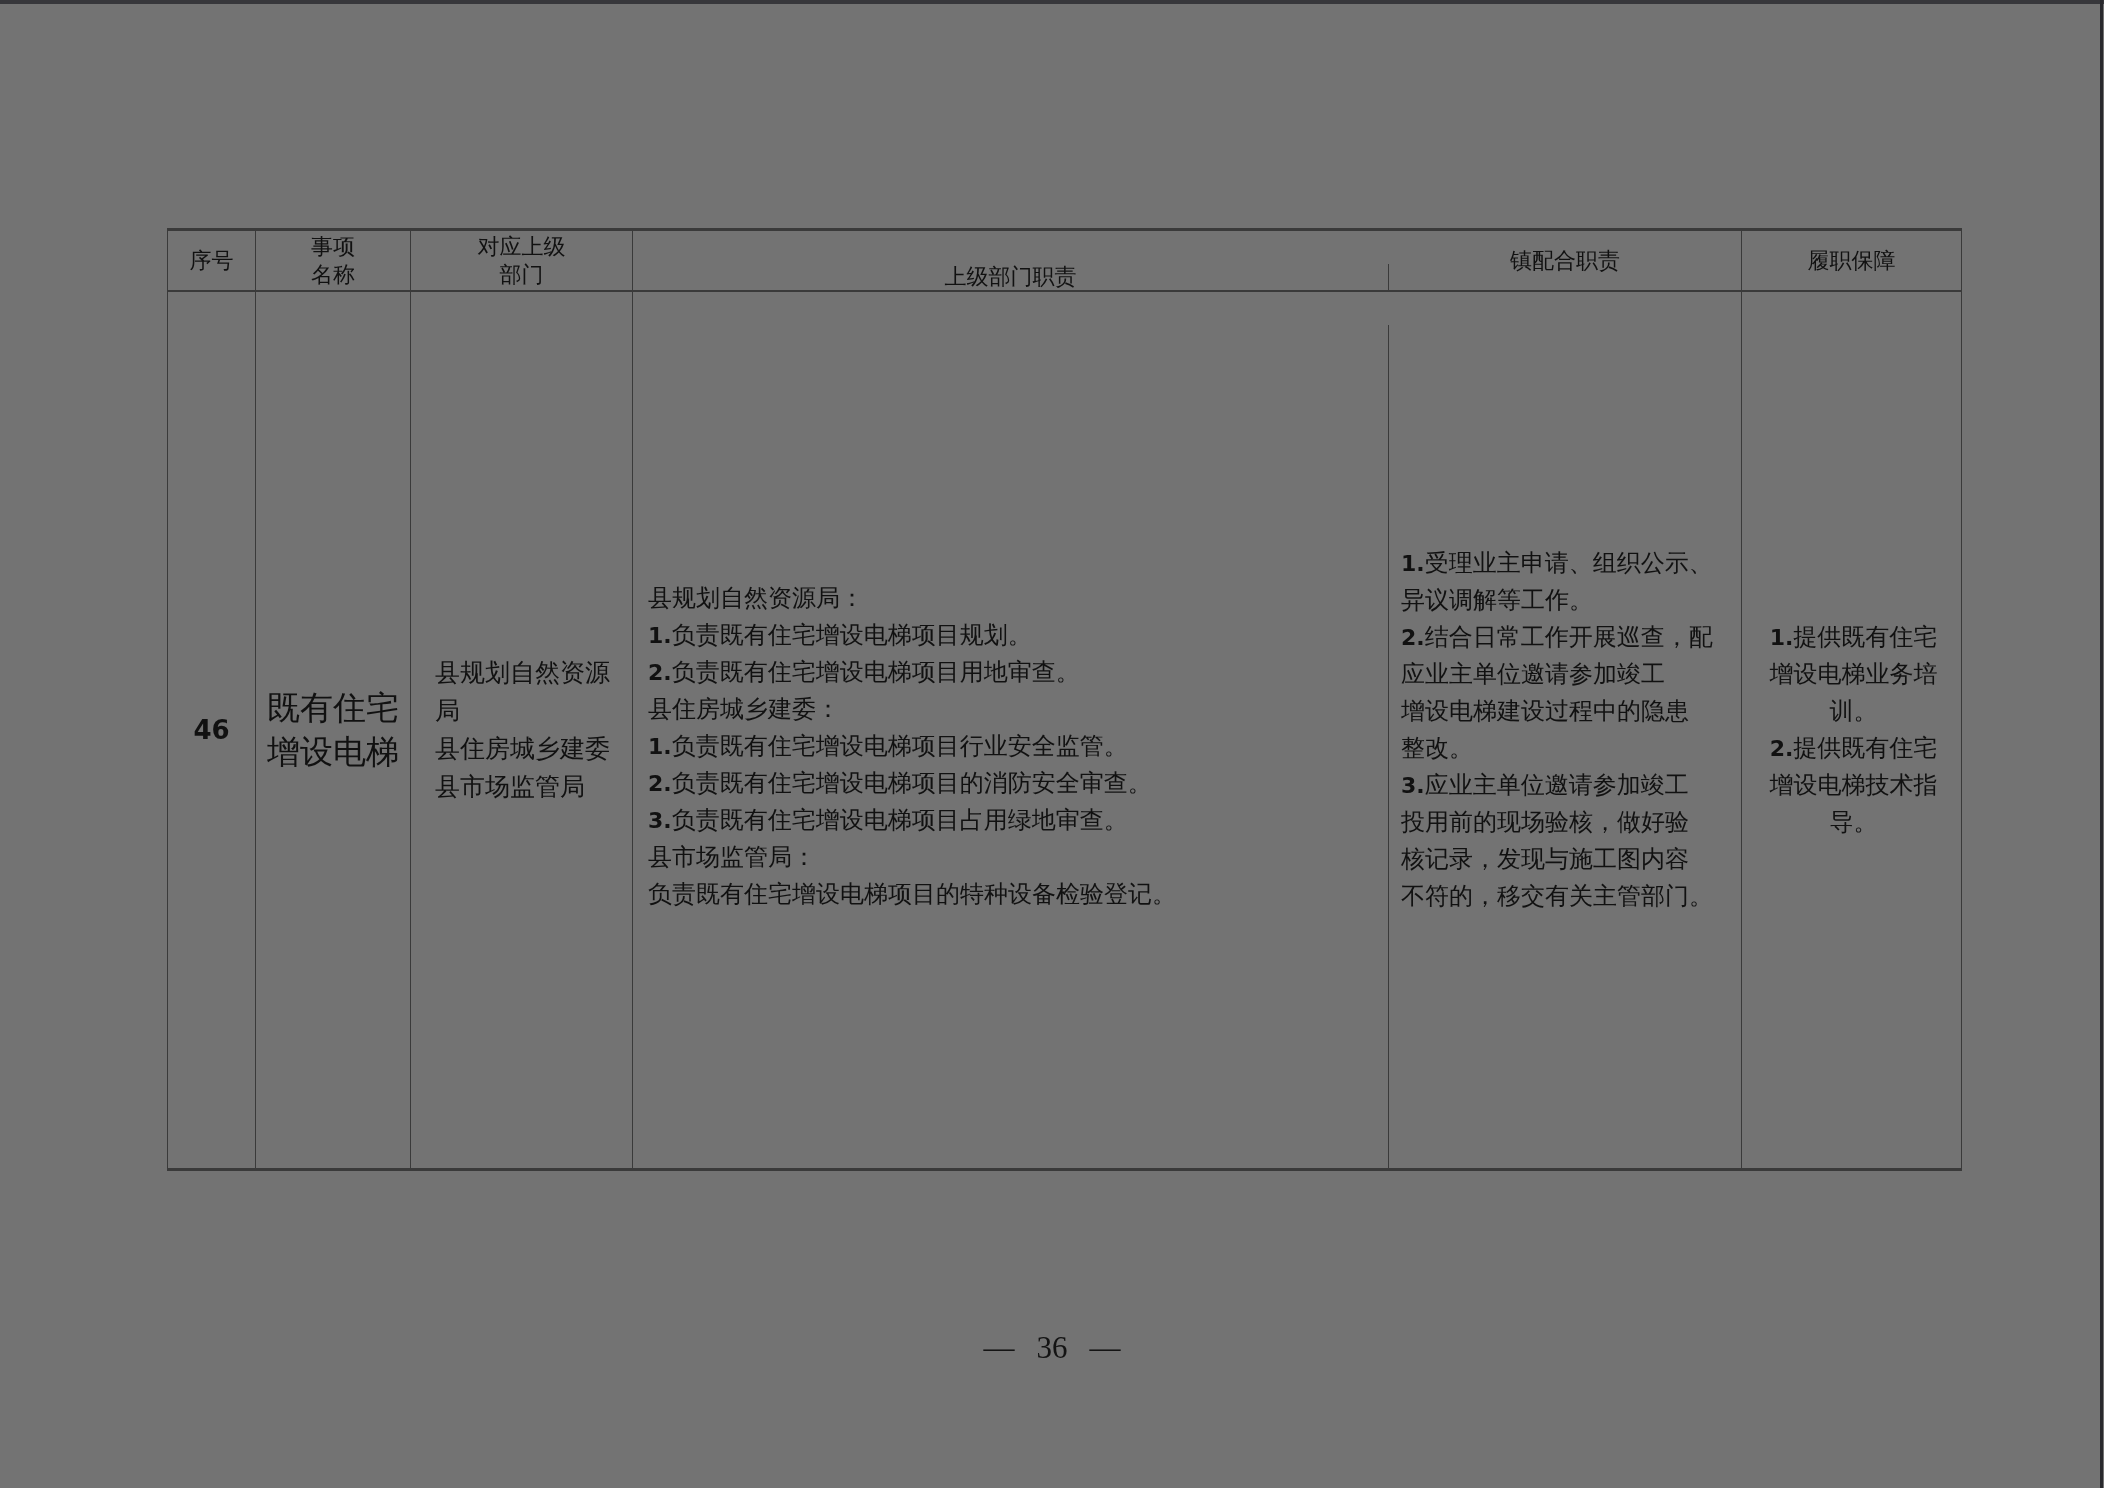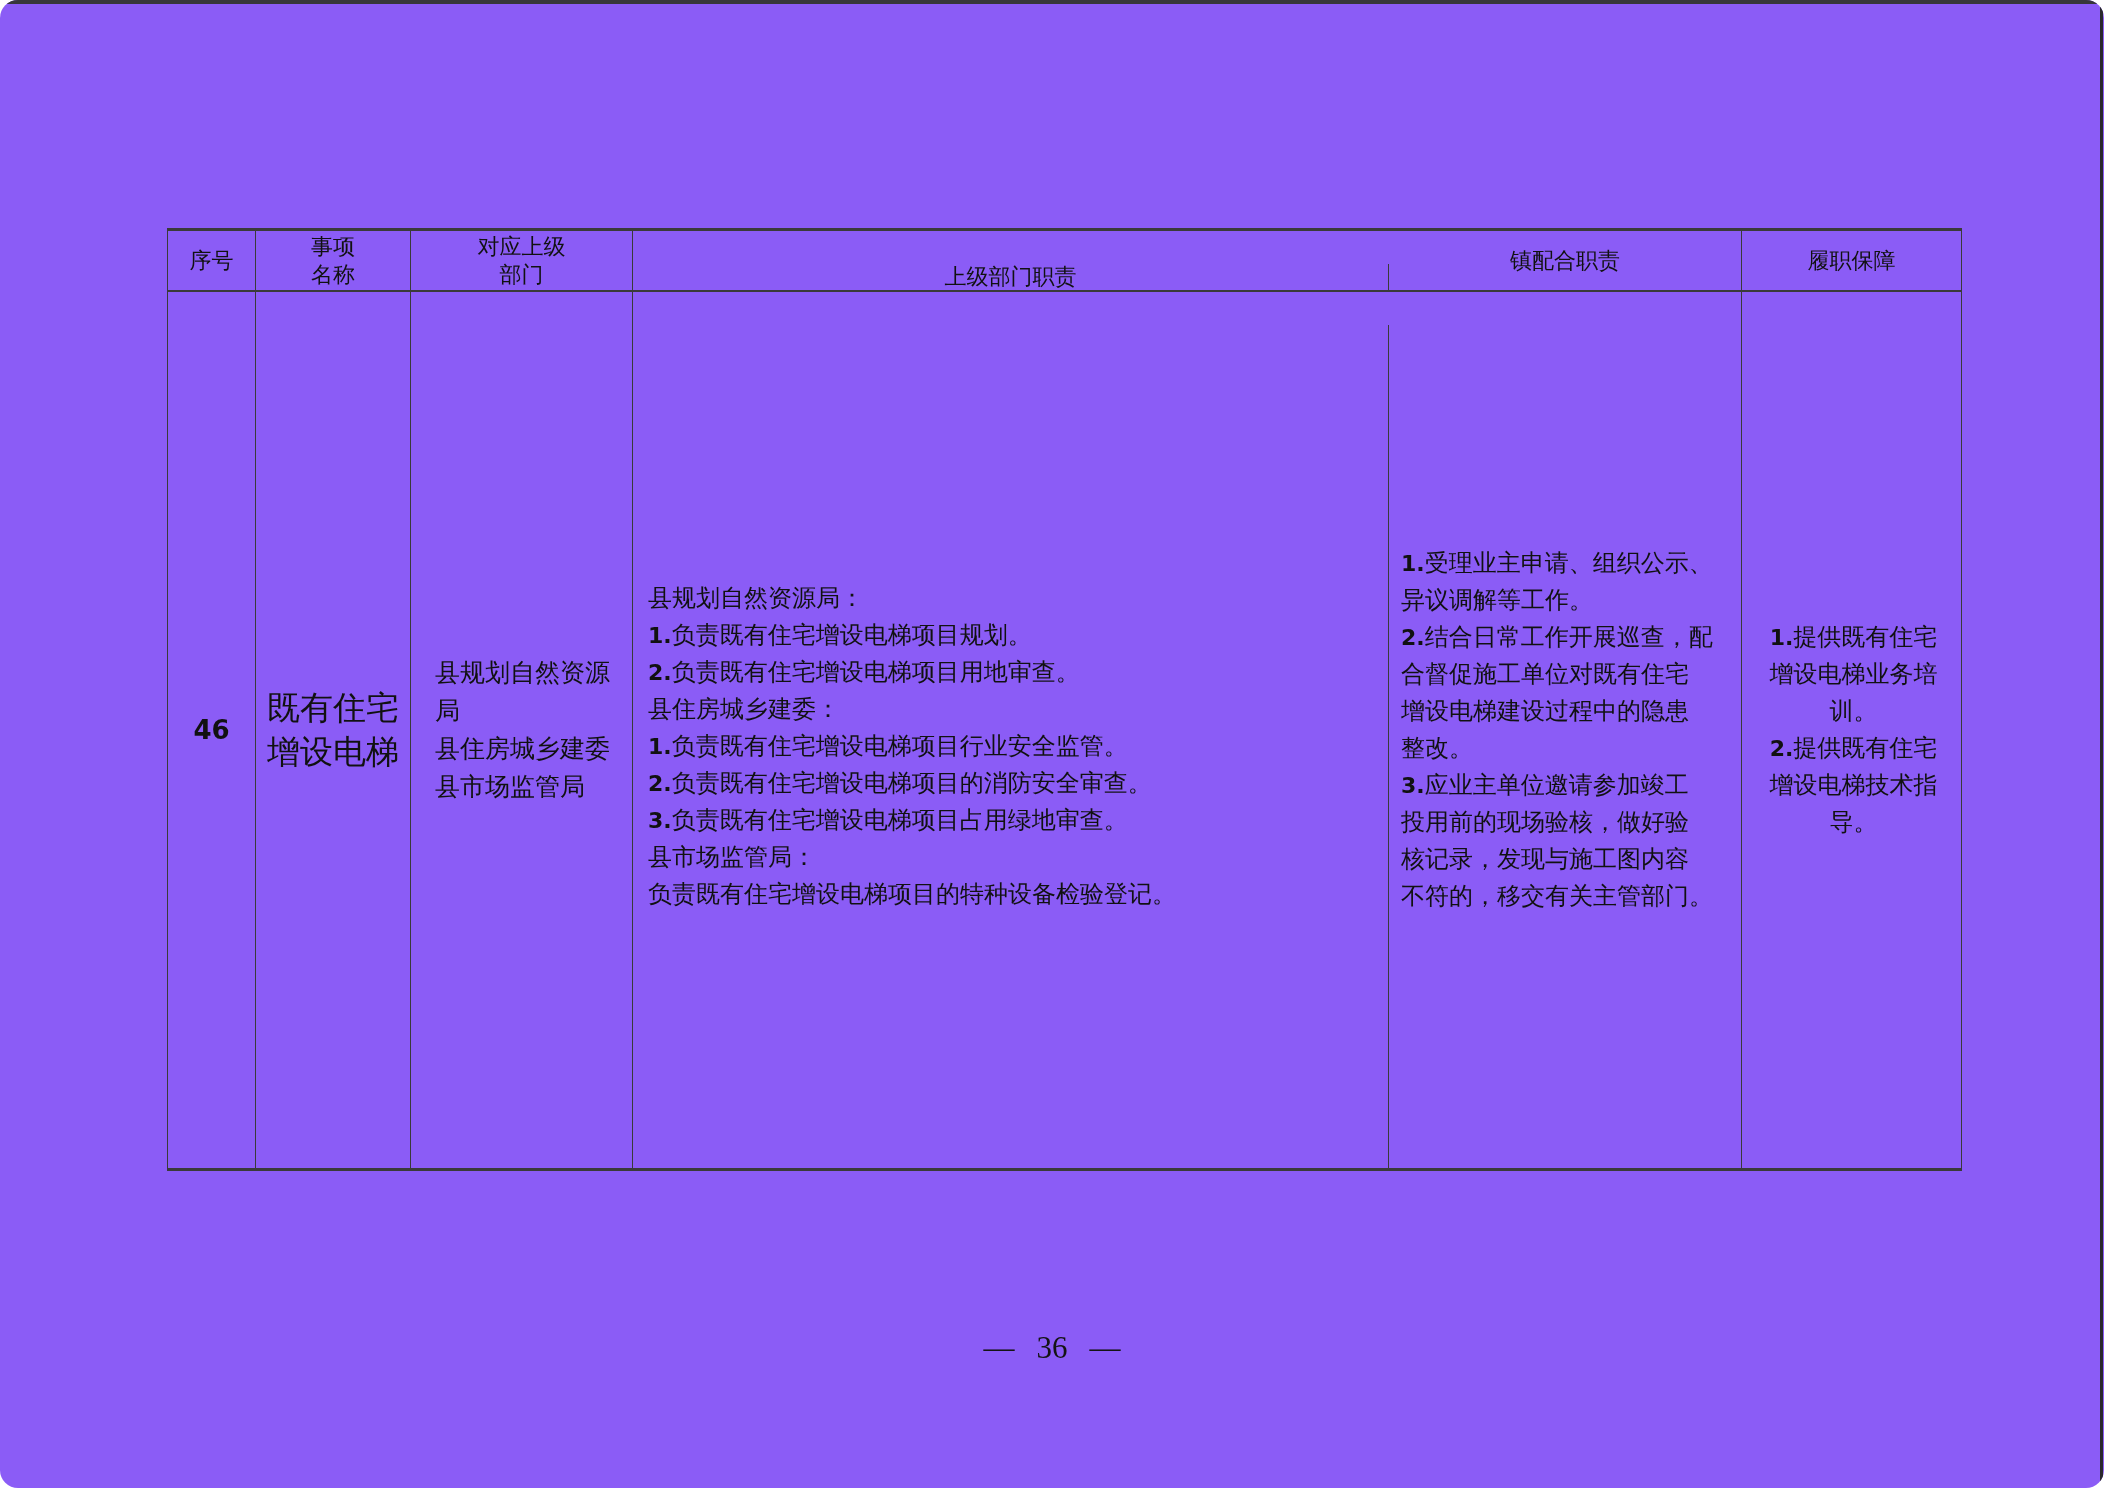--- a/index.html
+++ b/index.html
@@ -5,23 +5,22 @@
   html, body {
     margin: 0;
     padding: 0;
     background: #ffffff;
     font-family: "Liberation Serif", "DejaVu Serif", serif;
   }
   .page {
     position: relative;
     width: 2104px;
     height: 1488px;
-    background: #8b5cf6;
+    background: #737373;
     overflow: hidden;
-    border-radius: 18px;
   }
   
   .top-edge {
     position: absolute;
     left: 0; top: 0;
     width: 2104px; height: 4px;
     background: #37373b;
   }
   .right-edge {
     position: absolute;
@@ -180,21 +179,21 @@
         <div class="line"><span class="num">2.</span><span class="txt">负责既有住宅增设电梯项目的消防安全审查。</span></div>
         <div class="line"><span class="num">3.</span><span class="txt">负责既有住宅增设电梯项目占用绿地审查。</span></div>
         <div class="line"><span class="num"></span><span class="txt">县市场监管局：</span></div>
         <div class="line"><span class="num"></span><span class="txt">负责既有住宅增设电梯项目的特种设备检验登记。</span></div>
       </div>
 
       <div class="cell col5 bcell town-cell">
         <div class="line"><span class="num">1.</span><span class="txt">受理业主申请、组织公示、
 异议调解等工作。</span></div>
         <div class="line"><span class="num">2.</span><span class="txt">结合日常工作开展巡查，配
-合督促施工单位对既有住宅
+应业主单位邀请参加竣工
 增设电梯建设过程中的隐患
 整改。</span></div>
         <div class="line"><span class="num">3.</span><span class="txt">应业主单位邀请参加竣工
 投用前的现场验核，做好验
 核记录，发现与施工图内容
 不符的，移交有关主管部门。</span></div>
       </div>
 
       <div class="cell col6 bcell guar-cell last">
         <div class="line"><span class="num">1.</span><span class="txt">提供既有住宅

